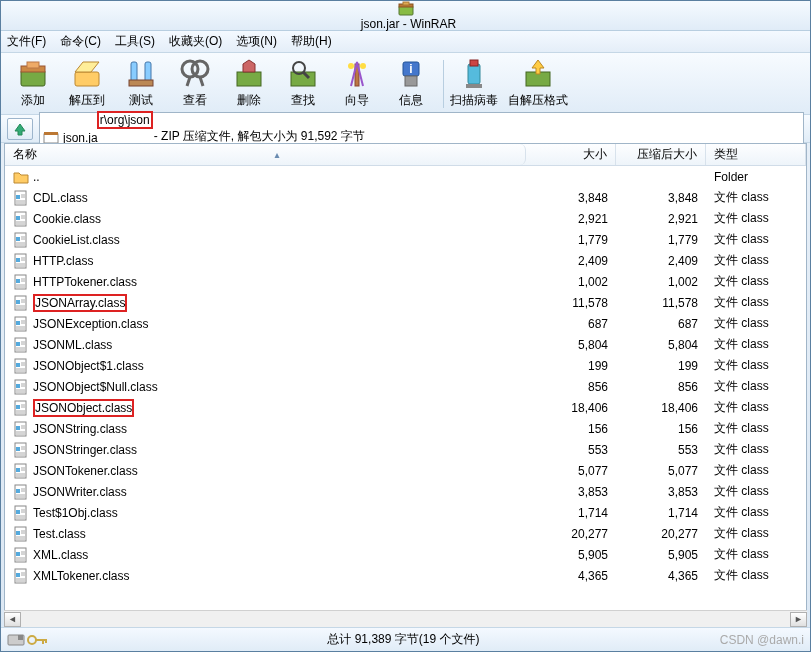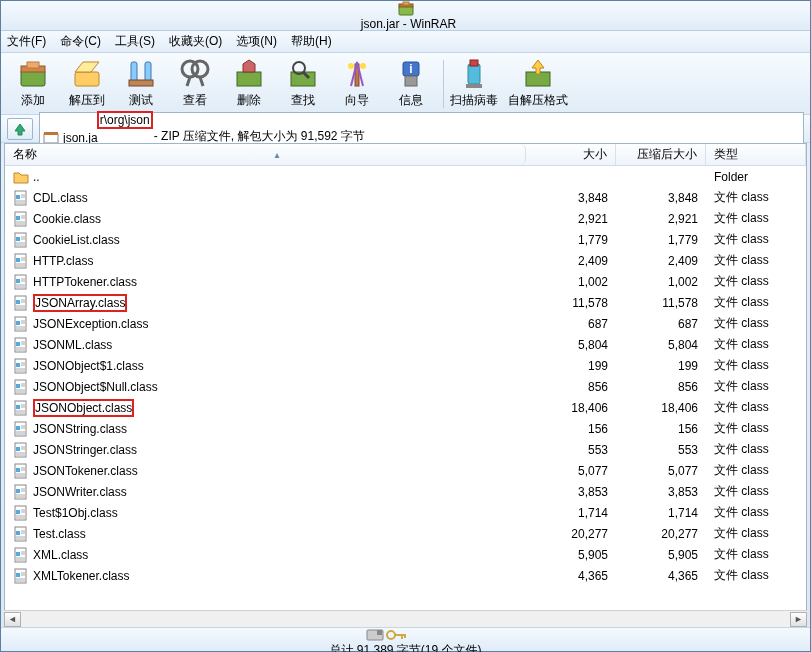--- a/index.html
+++ b/index.html
@@ -35,21 +35,21 @@
 .row .cell { padding: 0 8px; display: flex; align-items: center; height: 100%; }
 .row .c-name { flex: 1; }
 .row .c-size { width: 90px; justify-content: flex-end; }
 .row .c-packed { width: 90px; justify-content: flex-end; }
 .row .c-type { width: 100px; }
 .ficon { width: 16px; height: 16px; margin-right: 4px; display:inline-flex; align-items:center; justify-content:center;}
 .row-highlight { border: 2px solid #d22; position: relative; }
 .scrollbar-fake { height: 17px; background: #f0f0f0; border-top: 1px solid #d0d0d0; display:flex; align-items:center; margin:0 3px;}
 .sb-arrow { width:17px;height:15px;background:linear-gradient(#fff,#e0e0e0);border:1px solid #b0b0b0;display:flex;align-items:center;justify-content:center;font-size:9px;color:#555;}
 .sb-track{flex:1;}
-.statusbar { height: 24px; display: flex; align-items: center; background: linear-gradient(#f4f9ff,#e0ecf7); border-top: 1px solid #c5d7e6; font-size: 12px; padding: 0 6px; flex-direction: column; }
+.statusbar { height: 24px; display: flex; align-items: center; background: linear-gradient(#f4f9ff,#e0ecf7); border-top: 1px solid #c5d7e6; font-size: 12px; padding: 0 6px; }
 .status-left { width: 80px; display:flex; align-items:center; gap:2px;}
 .status-center { flex: 1; text-align: center; }
 .status-right { font-size: 12px; color: #aaa; }
 .sort-arrow { margin-left: auto; margin-right: auto; color:#6a8bb0; font-size:10px;}
 svg { display: block; }
 </style>
 </head>
 <body>
 
 <div class="window">

